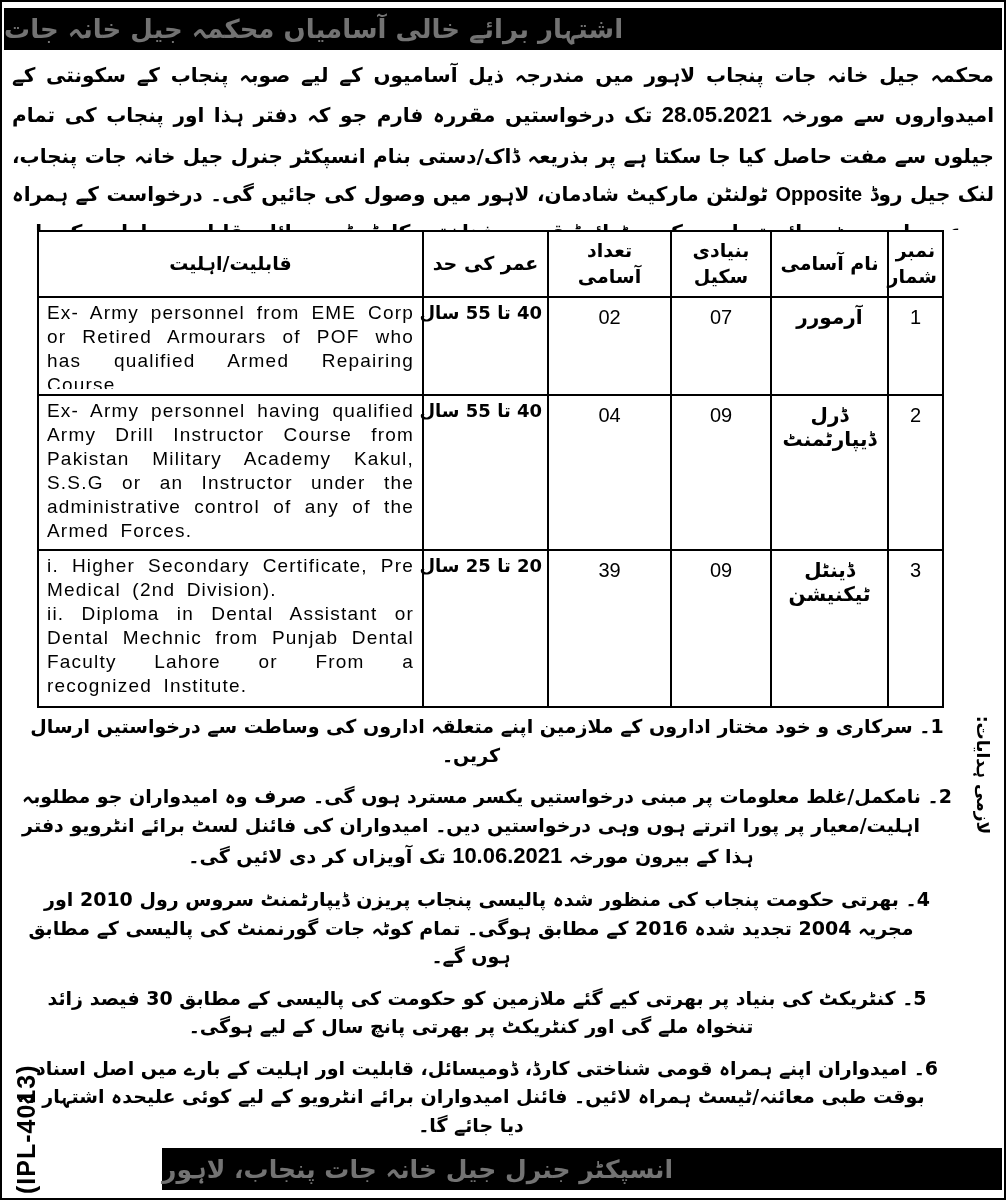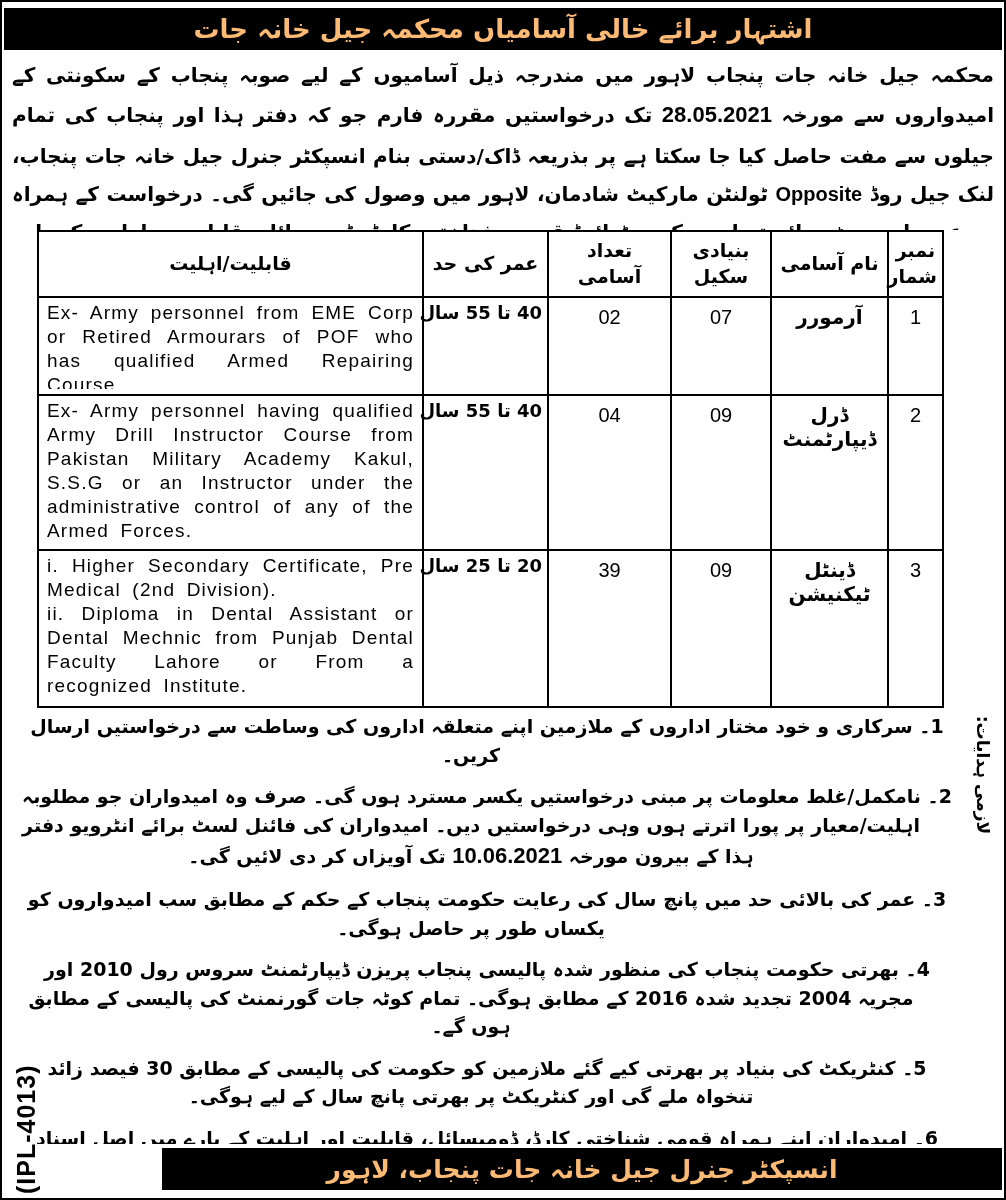--- a/index.html
+++ b/index.html
@@ -3,22 +3,22 @@
 <meta charset="utf-8">
 <style>
   * { box-sizing: border-box; }
   html,body { margin:0; padding:0; background:#e8e8e8; }
   body { font-family:"DejaVu Sans", sans-serif; color:#000; }
   .page {
     position:relative; width:1006px; height:1200px; margin:0 auto;
     background:#fff; border:2px solid #000; overflow:hidden;
   }
   .band {
-    position:absolute; background:#000; color:#fdba74;
-    display:flex; align-items:center; justify-content:center;
+    position:absolute; background:#000; color:#737373;
+    display:flex; align-items:center; justify-content:flex-end;
     font-weight:bold; direction:rtl;
   }
   .band-top  { top:6px; left:2px; right:2px; height:42px; font-size:26px; }
   .band-bottom { top:1146px; left:160px; right:2px; height:42px; font-size:25px; }
 
   .intro {
     position:absolute; top:54px; right:10px; left:10px; height:174px;
     direction:rtl; text-align:justify; font-size:20px; font-weight:bold;
     line-height:1.92; overflow:hidden;
   }
@@ -147,24 +147,20 @@
   <div class="notes">
     <div class="note">
       <span class="num">1۔</span>
       <span>سرکاری و خود مختار اداروں کے ملازمین اپنے متعلقہ اداروں کی وساطت سے درخواستیں ارسال کریں۔</span>
     </div>
     <div class="note">
       <span class="num">2۔</span>
       <span>نامکمل/غلط معلومات پر مبنی درخواستیں یکسر مسترد ہوں گی۔ صرف وہ امیدواران جو مطلوبہ اہلیت/معیار پر پورا اترتے ہوں وہی درخواستیں دیں۔ امیدواران کی فائنل لسٹ برائے انٹرویو دفتر ہذا کے بیرون مورخہ </span><span class="latin date-big">10.06.2021</span><span> تک آویزاں کر دی لائیں گی۔</span>
     </div>
     <div class="note">
-      <span class="num">3۔</span>
-      <span>عمر کی بالائی حد میں پانچ سال کی رعایت حکومت پنجاب کے حکم کے مطابق سب امیدواروں کو یکساں طور پر حاصل ہوگی۔</span>
-    </div>
-    <div class="note">
       <span class="num">4۔</span>
       <span>بھرتی حکومت پنجاب کی منظور شدہ پالیسی پنجاب پریزن ڈیپارٹمنٹ سروس رول 2010 اور مجریہ 2004 تجدید شدہ 2016 کے مطابق ہوگی۔ تمام کوٹہ جات گورنمنٹ کی پالیسی کے مطابق ہوں گے۔</span>
     </div>
     <div class="note">
       <span class="num">5۔</span>
       <span>کنٹریکٹ کی بنیاد پر بھرتی کیے گئے ملازمین کو حکومت کی پالیسی کے مطابق 30 فیصد زائد تنخواہ ملے گی اور کنٹریکٹ پر بھرتی پانچ سال کے لیے ہوگی۔</span>
     </div>
     <div class="note">
       <span class="num">6۔</span>
       <span>امیدواران اپنے ہمراہ قومی شناختی کارڈ، ڈومیسائل، قابلیت اور اہلیت کے بارے میں اصل اسناد بوقت طبی معائنہ/ٹیسٹ ہمراہ لائیں۔ فائنل امیدواران برائے انٹرویو کے لیے کوئی علیحدہ اشتہار نہ دیا جائے گا۔</span>

